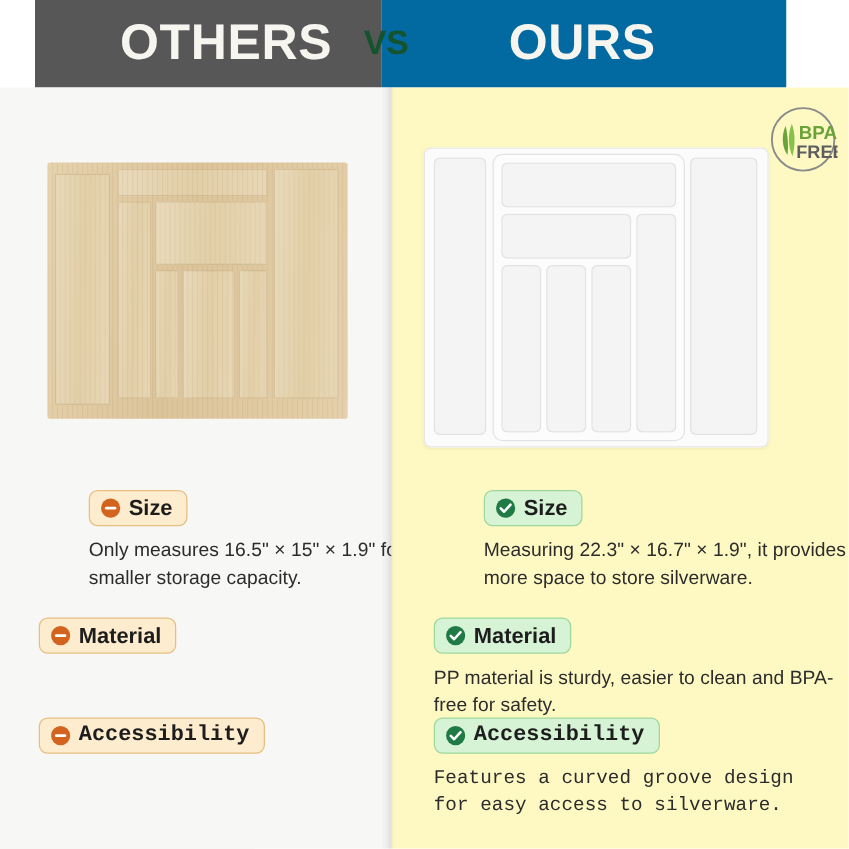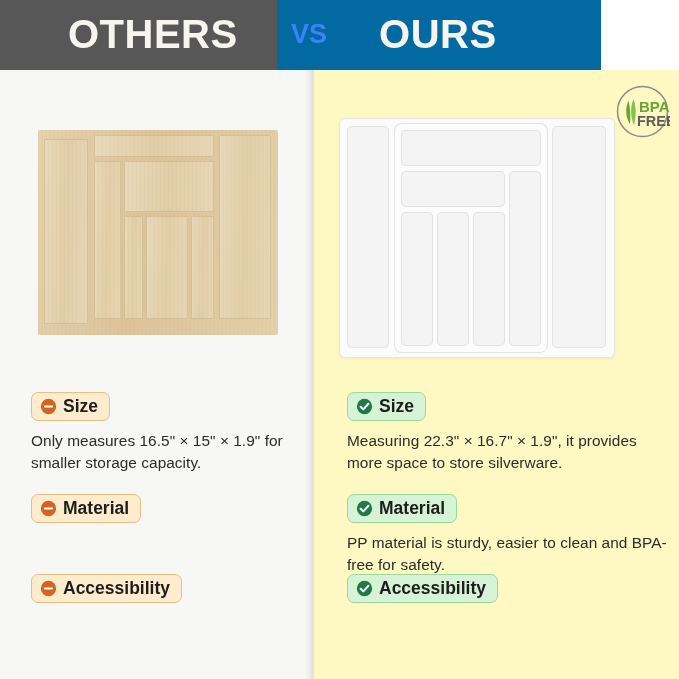--- a/index.html
+++ b/index.html
@@ -21,20 +21,21 @@
     overflow: hidden;
   }
 
   
   .header {
     position: absolute;
     top: 0; left: 0;
     width: 601px;
     height: 70px;
     display: flex;
+    padding-left: 28px;
   }
   .header-left {
     width: 313px;
     height: 70px;
     background: #575757;
     position: relative;
   }
   .header-right {
     width: 366px;
     height: 70px;
@@ -53,21 +54,21 @@
     white-space: nowrap;
   }
   .title-others { left: 68px; }
   .title-ours   { left: 102px; }
   .vs-badge {
     position: absolute;
     left: 291px;
     top: 0;
     height: 70px;
     line-height: 68px;
-    color: #3b82f6;
+    color: #14532d;
     font-weight: bold;
     font-size: 27px;
     z-index: 5;
     white-space: nowrap;
   }
 
   
   .body-area {
     position: absolute;
     top: 70px; left: 0;
@@ -208,23 +209,23 @@
   .desc {
     margin-top: 9px;
     font-size: 15.4px;
     line-height: 1.42;
     color: #2c2c2c;
     letter-spacing: 0.05px;
   }
 
   .f-left  { left: 31px; width: 272px; }
   .f-right { left: 347px; width: 320px; }
-  .f-row1 { top: 322px; }
+  .f-row1 { top: 322px; margin-left: 40px; }
   .f-row2 { top: 424px; }
-  .f-row3 { top: 504px; }
+  .f-row3 { top: 504px; font-family: Liberation Mono, monospace; }
 </style>
 </head>
 <body>
 
 <div id="page">
 
   <div class="header">
     <div class="header-left">
       <div class="header-title title-others">OTHERS</div>
     </div>
@@ -361,18 +362,19 @@
       </div>
 
       <div class="feature f-right f-row3" style="left:34px;">
         <div class="badge badge-good">
           <svg class="badge-icon" viewBox="0 0 20 20">
             <circle cx="10" cy="10" r="9" fill="#1f7a45"></circle>
             <path d="M5.4 10.3 L8.6 13.4 L14.6 6.8" fill="none" stroke="#ffffff" stroke-width="2.4" stroke-linecap="round" stroke-linejoin="round"></path>
           </svg>
           <span>Accessibility</span>
         </div>
+        <div class="desc">Features a curved groove design for easy access to silverware.</div>
       </div>
     </div>
 
     <div class="divider"></div>
   </div>
 </div>
 
 </body></html>

